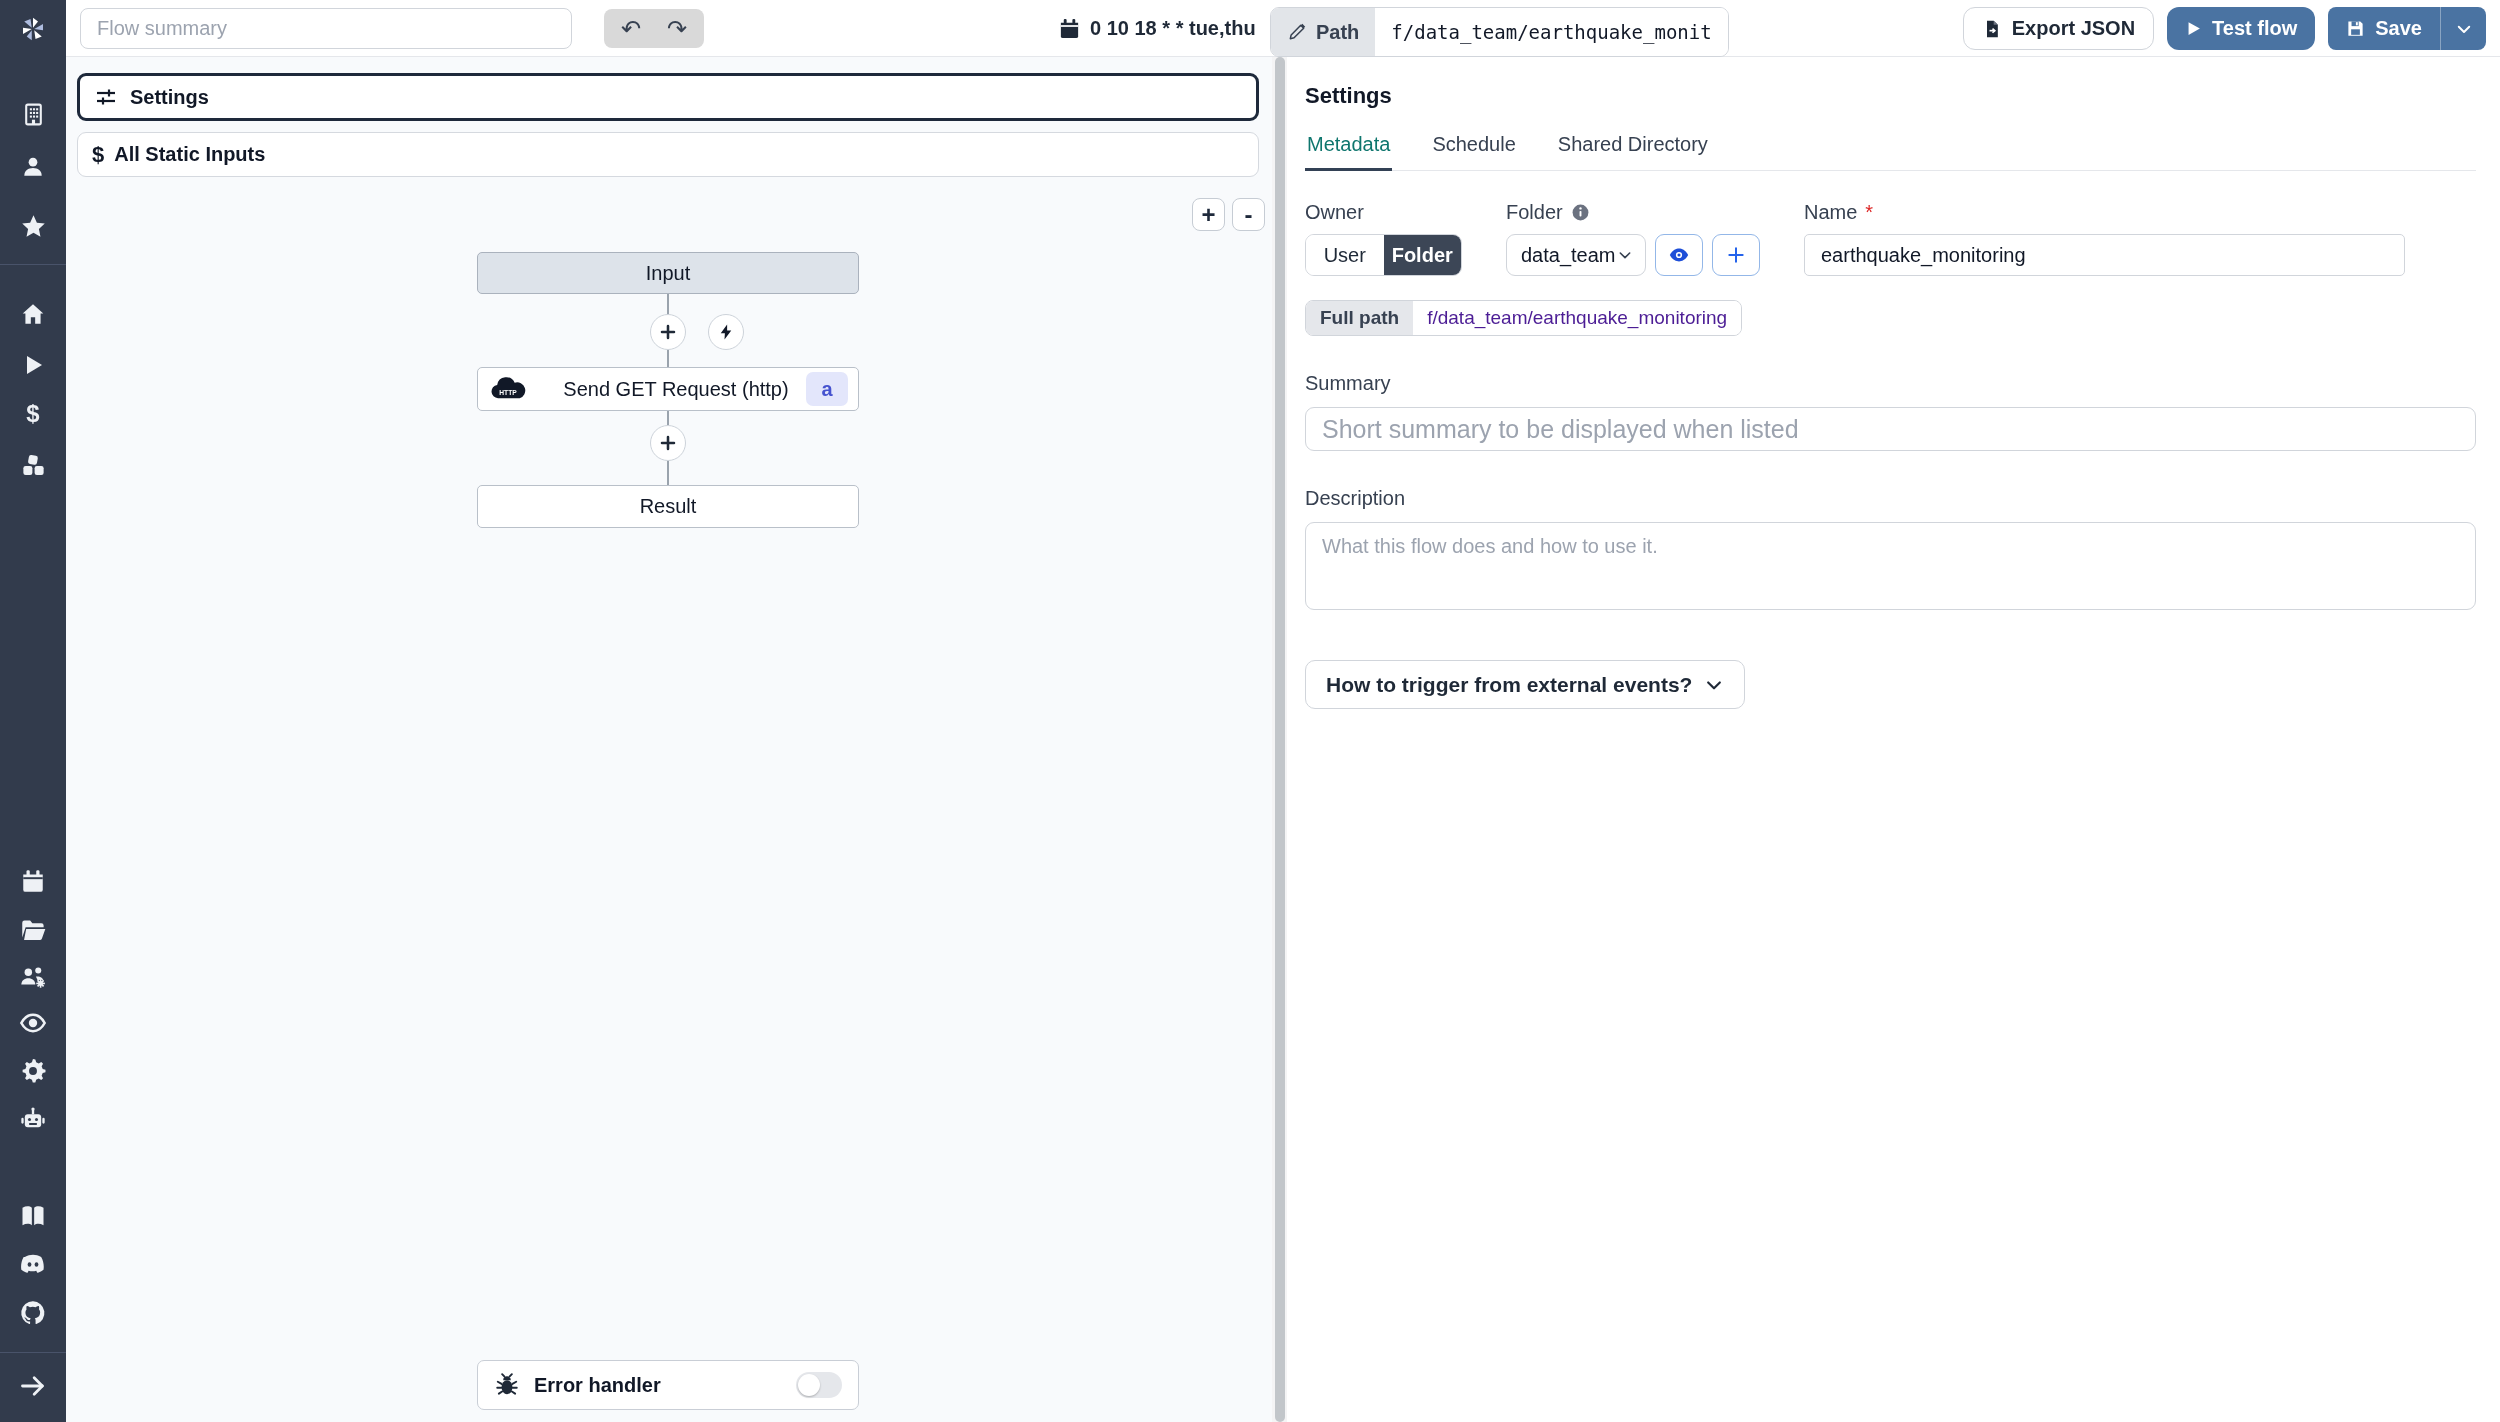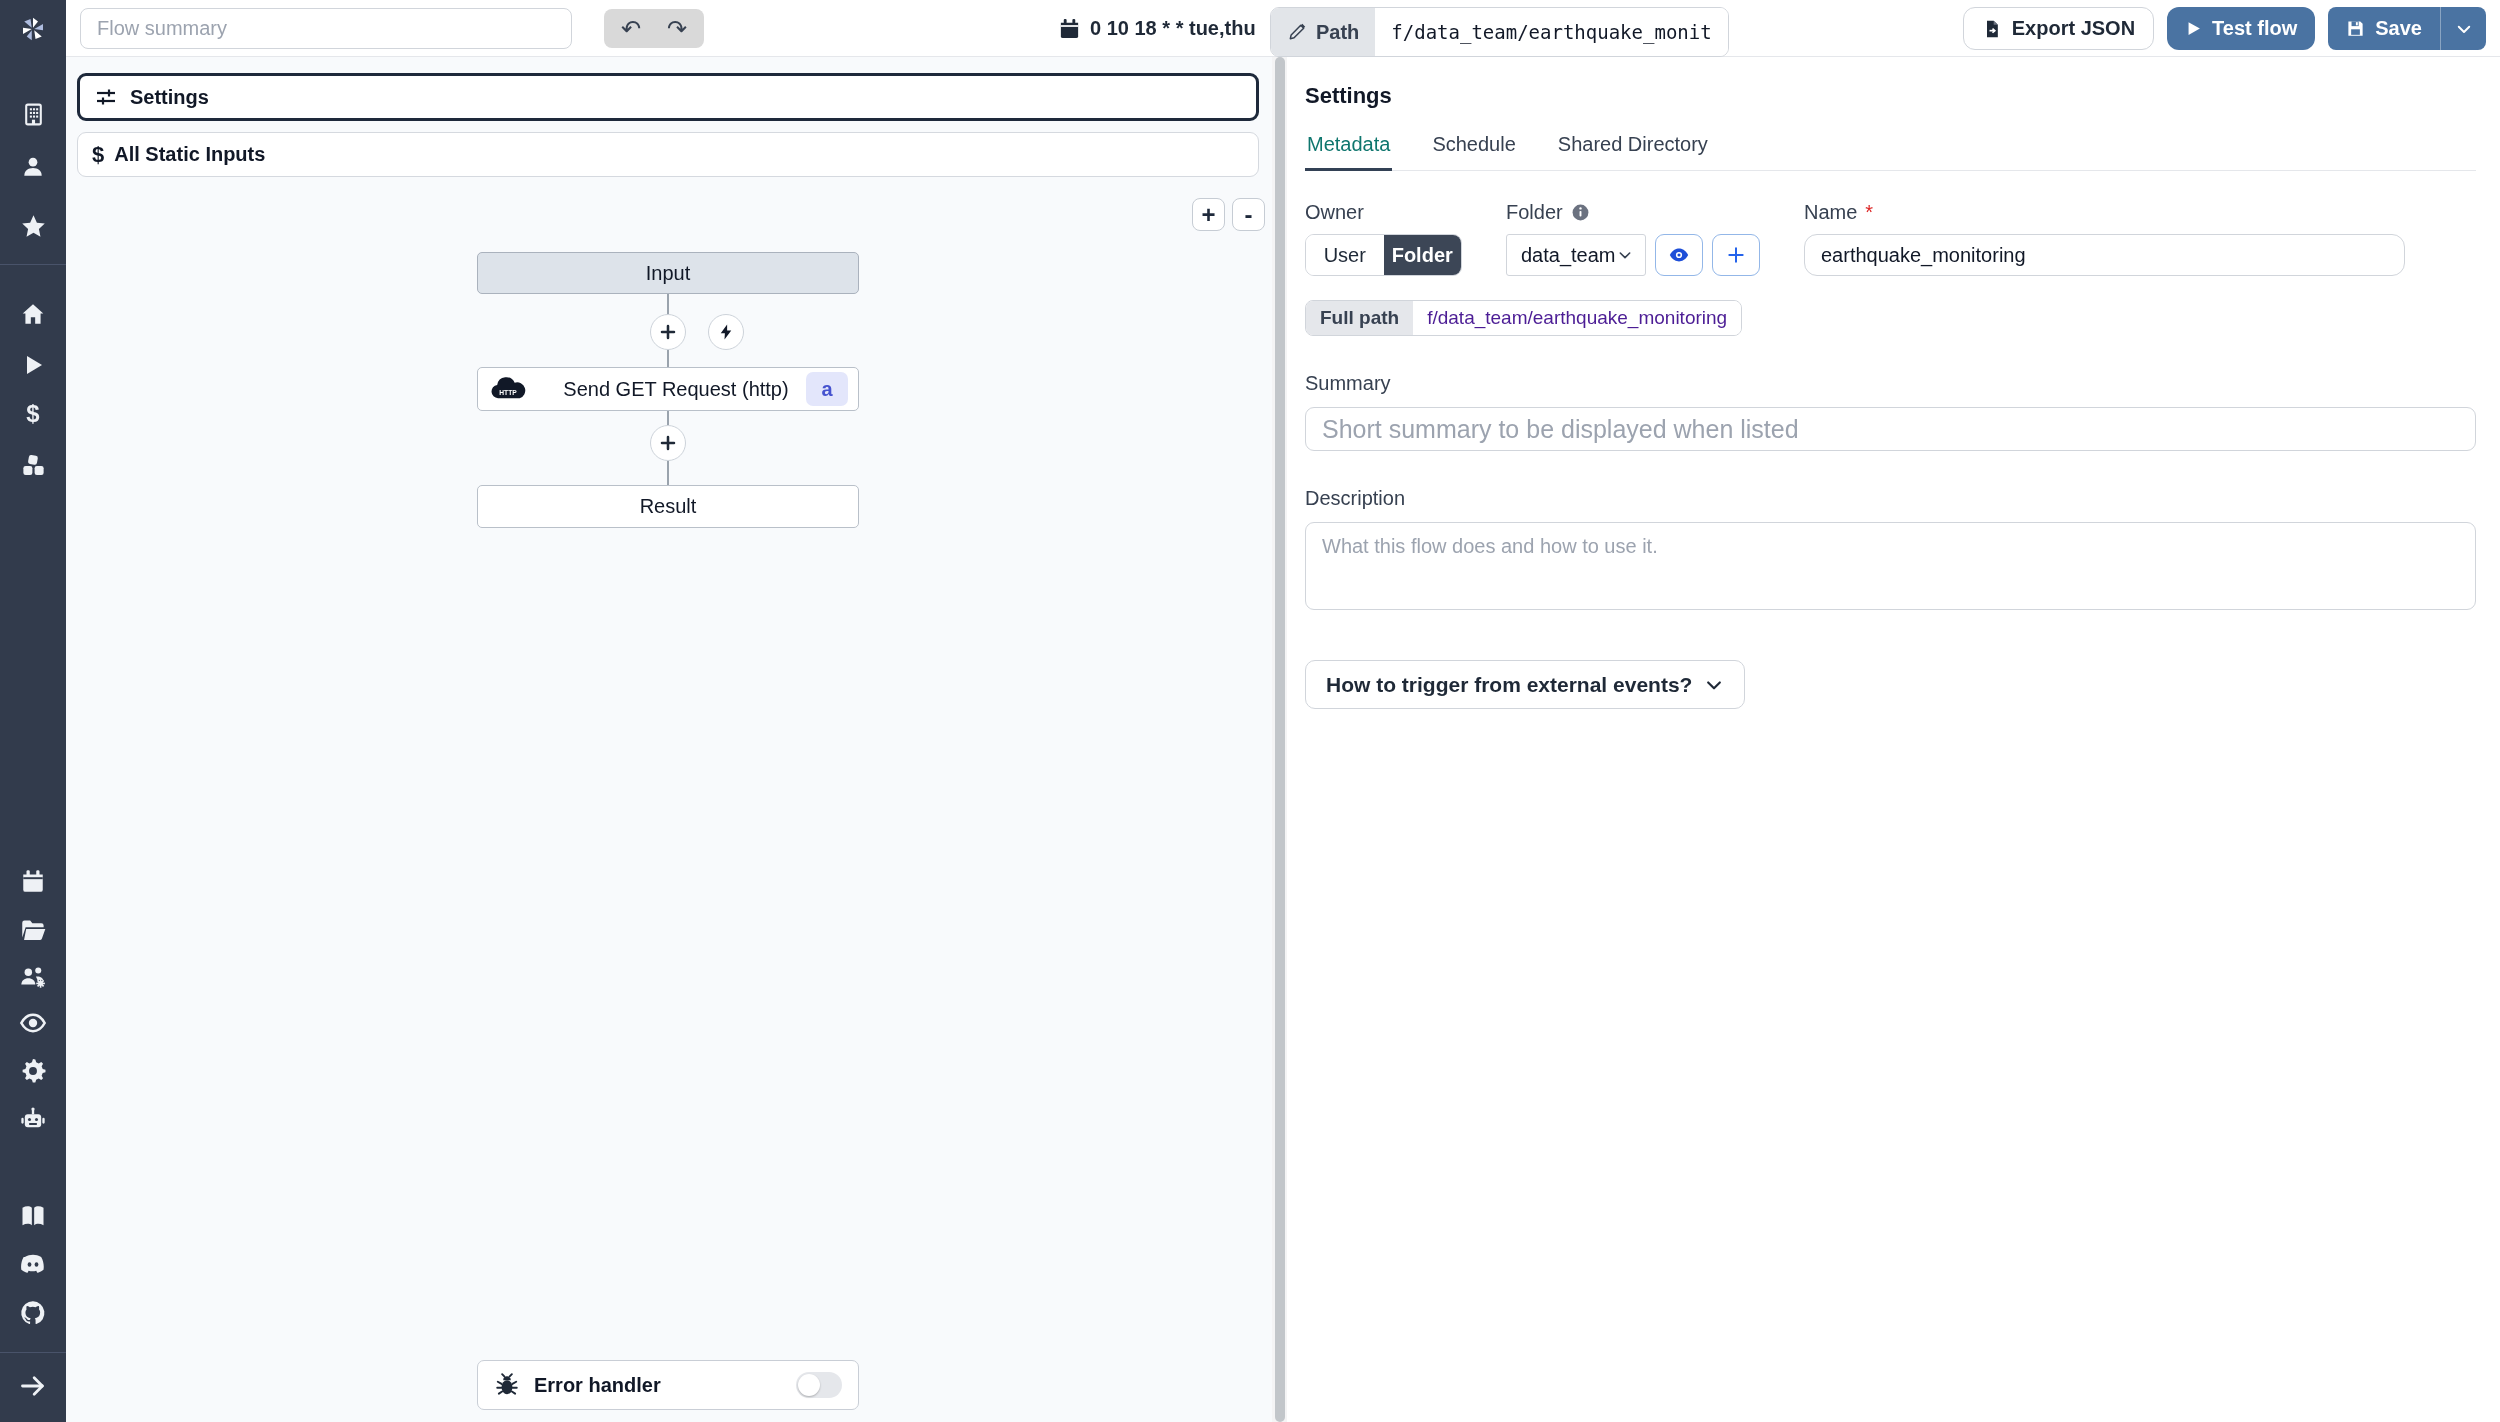--- a/index.html
+++ b/index.html
@@ -68,24 +68,24 @@
   .form-label { font-size:20px; color:#374151; display:flex; align-items:center; gap:8px; }
   .req { color:#dc2626; }
   .row1 { display:flex; gap:44px; margin-top:30px; }
   .col { display:flex; flex-direction:column; gap:10px; }
 
   .seg { display:flex; height:42px; border:1px solid #d1d5db; border-radius:9px; overflow:hidden; width:157px; }
   .seg-opt { flex:1; display:flex; align-items:center; justify-content:center; font-size:20px; color:#1f2937; background:#ffffff; cursor:pointer; }
   .seg-opt.selected { background:#3c4656; color:#ffffff; font-weight:700; }
 
   .folder-controls { display:flex; gap:9px; align-items:center; }
-  .select { width:140px; height:42px; border:1px solid #d1d5db; border-radius:3px; display:flex; align-items:center; justify-content:space-between; padding:0 12px 0 14px; font-size:20px; color:#111827; cursor:pointer; background:#fff; }
+  .select { width:140px; height:42px; border:1px solid #d1d5db; border-radius:9px; display:flex; align-items:center; justify-content:space-between; padding:0 12px 0 14px; font-size:20px; color:#111827; cursor:pointer; background:#fff; }
   .icon-btn { width:48px; height:42px; border:1px solid #93b7e8; border-radius:9px; background:#ffffff; display:flex; align-items:center; justify-content:center; cursor:pointer; }
 
-  .name-input { width:601px; height:42px; border:1px solid #d1d5db; border-radius:13px; padding:16px 16px; font-size:20px; color:#111827; font-family:"Liberation Sans",sans-serif; outline:none; }
+  .name-input { width:601px; height:42px; border:1px solid #d1d5db; border-radius:5px; padding:16px 16px; font-size:20px; color:#111827; font-family:"Liberation Sans",sans-serif; outline:none; }
 
   .fullpath-row { display:flex; align-items:stretch; margin-top:24px; height:36px; width:fit-content; border:1px solid #d1d5db; border-radius:8px; overflow:hidden; }
   .fullpath-chip { background:#e5e7eb; display:flex; align-items:center; padding:0 14px; font-size:19px; font-weight:600; color:#374151; }
   .fullpath-val { background:#ffffff; display:flex; align-items:center; padding:0 14px; font-family:Liberation Sans, sans-serif; font-size:19px; color:#4c1d95; }
 
   .field-block { margin-top:36px; display:flex; flex-direction:column; gap:12px; }
   .summary-input { width:100%; height:44px; border:1px solid #d1d5db; border-radius:9px; padding:0 16px; font-size:25px; color:#111827; font-family:"Liberation Sans",sans-serif; outline:none; }
   .summary-input::placeholder, .desc-area::placeholder { color:#9ca3af; }
   .desc-area { width:100%; height:88px; border:1px solid #d1d5db; border-radius:9px; padding:12px 16px; font-size:20px; color:#111827; font-family:"Liberation Sans",sans-serif; resize:none; outline:none; }
 

